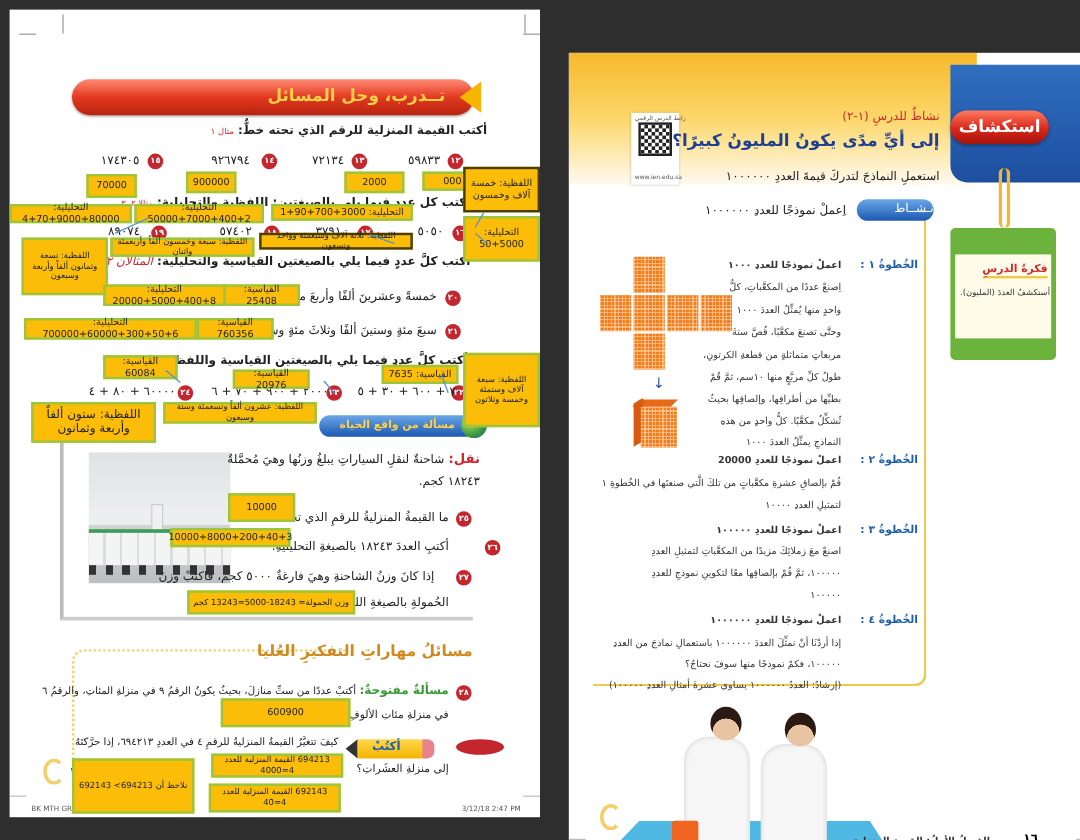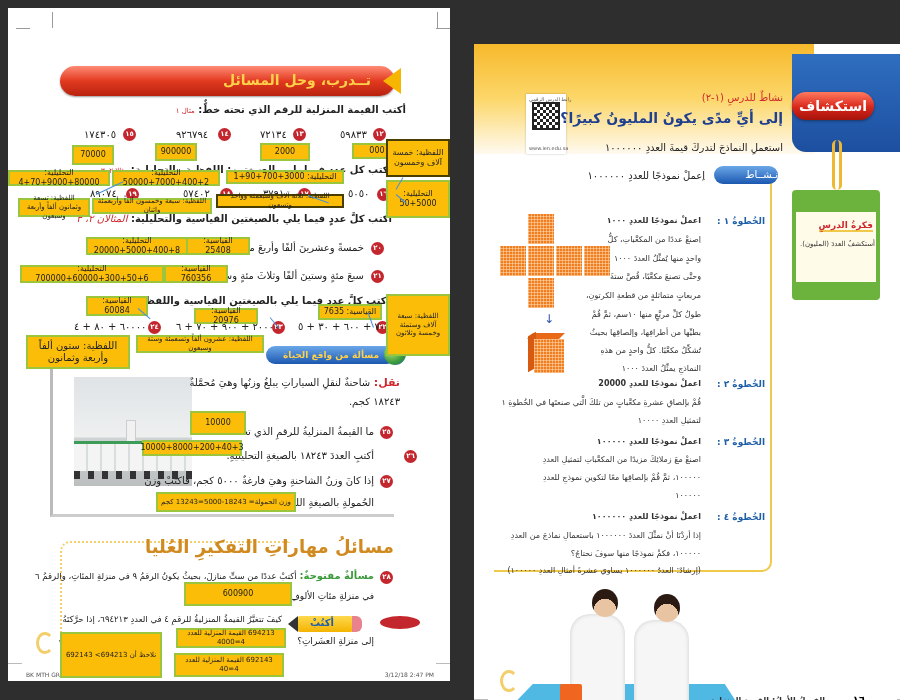--- a/index.html
+++ b/index.html
@@ -27,21 +27,21 @@
   .arrow { position: absolute; height: 1px; background: #4a90d9; transform-origin: left center; }
   
   .realbar { position: absolute; left: 258px; top: 338px; width: 130px; height: 18px; border-radius: 9px; background: linear-gradient(#6aa7e8, #1c58b0); color: #ffd04a; font-size: 9px; font-weight: bold; text-align: center; line-height: 18px; direction: rtl; }
   .globe { position: absolute; left: 376px; top: 335px; width: 22px; height: 22px; border-radius: 50%; background: radial-gradient(circle at 35% 35%, #b9e87a, #3a9a3a 60%, #1f5fa8); }
   .reallife-box { position: absolute; left: 42px; top: 356px; width: 344px; height: 153px; border-left: 3px solid #bbb; border-bottom: 3px solid #ccc; background: #fff; }
   .photo { position: absolute; left: 66px; top: 369px; width: 118px; height: 109px; background: linear-gradient(#dfe3e6, #eef0f0 55%, #cfd3d4 56%, #bcbfbf); }
   .truck { position: absolute; left: 66px; top: 433px; width: 118px; height: 30px; background: repeating-linear-gradient(90deg, #f4f4f4 0 12px, #d8dede 12px 14px); border-top: 3px solid #3e9c59; }
   .tower { position: absolute; left: 118px; top: 412px; width: 10px; height: 24px; background: #f1f1f1; border: 1px solid #ccc; }
   .wheels { position: absolute; left: 66px; top: 463px; width: 118px; height: 8px; background: repeating-linear-gradient(90deg, #333 0 6px, transparent 6px 14px); }
   
-  .hot-title { position: absolute; right: 56px; top: 528px; font-size: 18px; color: #d08a1f; font-weight: bold; direction: rtl; }
+  .hot-title { position: absolute; right: 56px; top: 528px; font-size: 13px; color: #d08a1f; font-weight: bold; direction: rtl; }
   .dotted-frame { position: absolute; left: 52px; top: 533px; width: 230px; height: 100px; border-top: 2px dotted #f2cf6a; border-left: 2px dotted #f2cf6a; border-top-left-radius: 10px; }
   .pencil { position: absolute; left: 290px; top: 608px; width: 60px; height: 16px; background: linear-gradient(#ffd84d, #f4b400); border-radius: 2px 8px 8px 2px; }
   .pencil-tip { position: absolute; left: 280px; top: 608px; width: 0; height: 0; border-top: 8px solid transparent; border-bottom: 8px solid transparent; border-right: 10px solid #333; }
   .pencil-eraser { position: absolute; left: 344px; top: 608px; width: 10px; height: 16px; background: #e8828c; border-radius: 0 6px 6px 0; }
   .pencil-label { position: absolute; left: 302px; top: 609px; font-size: 10px; color: #1f5fa8; font-weight: bold; }
   .logo-swirl { position: absolute; width: 18px; height: 22px; border-radius: 50%; border: 3px solid #f2cf6a; border-right-color: transparent; }
   .footer-line { position: absolute; height: 1px; background: #bbb; }
   
   .header-yellow { position: absolute; left: 0; top: 0; width: 340px; height: 110px; background: linear-gradient(180deg, #f7b92b 0%, #fcd76a 50%, #fffaf0 100%); }
   .header-blue { position: absolute; left: 318px; top: 10px; width: 118px; height: 98px; background: linear-gradient(#2f6ec0, #1d4fa0); border-bottom-left-radius: 14px; }
@@ -141,21 +141,21 @@
       <span style="color:#d0282e;font-weight:bold;">نقل:</span>
       <span class="t">شاحنةٌ لنقلِ السياراتِ يبلغُ وزنُها وهيَ مُحمَّلةٌ</span>
     </div>
     <div class="abs rtl t" style="right:50px;top:388px;">١٨٢٤٣ كجم.</div>
 
     <div class="badge" style="left:372px;top:418px;">٢٥</div>
     <div class="abs rtl t" style="right:76px;top:418px;">ما القيمةُ المنزليةُ للرقمِ الذي تحتهُ خطٌّ؟</div>
     <div class="badge" style="left:372px;top:442px;margin-left:24px;">٢٦</div>
     <div class="abs rtl t" style="right:76px;top:442px;">أكتبِ العددَ ١٨٢٤٣ بالصيغةِ التحليليةِ.</div>
     <div class="badge" style="left:372px;top:467px;">٢٧</div>
-    <div class="abs rtl t" style="right:76px;top:467px;">إذا كانَ وزنُ الشاحنةِ وهيَ فارغةٌ ٥٠٠٠ كجم، فاكتبْ وزنَ</div>
+    <div class="abs rtl t" style="right:88px;top:467px;">إذا كانَ وزنُ الشاحنةِ وهيَ فارغةٌ ٥٠٠٠ كجم، فاكتبْ وزنَ</div>
     <div class="abs rtl t" style="right:76px;top:489px;">الحُمولةِ بالصيغةِ اللفظيةِ.</div>
 
     <div class="dotted-frame"></div>
     <div class="hot-title">مسائلُ مهاراتِ التفكيرِ العُليا</div>
 
     <div class="badge" style="left:372px;top:563px;">٢٨</div>
     <div class="abs rtl" style="right:76px;top:562px;font-size:9px;">
       <span style="color:#3a9a3a;font-weight:bold;font-size:10px;">مسألةٌ مفتوحةٌ:</span>
       <span class="t" style="font-size:8.5px;">أكتبْ عددًا من ستِّ منازلَ، بحيثُ يكونُ الرقمُ ٩ في منزلةِ المئاتِ، والرقمُ ٦</span>
     </div>
@@ -171,31 +171,31 @@
 
     <div class="logo-swirl" style="left:28px;top:624px;"></div>
     <div class="abs t-sm" style="left:50px;top:630px;">١٥</div>
 
     <div class="footer-line" style="left:0;top:655px;width:14px;"></div>
     <div class="footer-line" style="right:0;top:655px;width:14px;"></div>
     <div class="abs t-xs" style="left:18px;top:663px;">BK MTH GR1 CH01.indd 15</div>
     <div class="abs t-xs" style="right:16px;top:663px;">3/12/18 2:47 PM</div>
 
     <div class="note" style="left:344px;top:135px;width:50px;height:16px;">000</div>
-    <div class="note" style="left:252px;top:135px;width:50px;height:18px;text-align:center;">2000</div>
+    <div class="note" style="left:279px;top:135px;width:50px;height:18px;text-align:center;">2000</div>
     <div class="note" style="left:147px;top:135px;width:42px;height:18px;">900000</div>
     <div class="note" style="left:64px;top:137px;width:42px;height:20px;">70000</div>
     <div class="note dark rtl" style="left:378px;top:131px;width:64px;height:38px;">اللفظية: خمسة آلاف وخمسون</div>
     <div class="note rtl" style="left:378px;top:172px;width:64px;height:38px;">التحليلية: 5000+50</div>
     <div class="note rtl" style="left:218px;top:162px;width:118px;height:14px;">التحليلية: 3000+700+90+1</div>
     <div class="note dark rtl" style="left:208px;top:186px;width:128px;height:14px;font-size:7px;">اللفظية: ثلاثة آلاف وسبعمئة وواحد وتسعون</div>
     <div class="note rtl" style="left:104px;top:162px;width:108px;height:16px;">التحليلية: 2+400+7000+50000</div>
     <div class="note rtl" style="left:84px;top:190px;width:120px;height:16px;font-size:7px;">اللفظية: سبعة وخمسون ألفاً وأربعمئة واثنان</div>
     <div class="note rtl" style="left:0px;top:162px;width:102px;height:16px;">التحليلية: 80000+9000+70+4</div>
-    <div class="note rtl" style="left:10px;top:190px;width:72px;height:19px;font-size:7px;">اللفظية: تسعة وثمانون ألفاً وأربعة وسبعون</div>
+    <div class="note rtl" style="left:10px;top:190px;width:72px;height:48px;font-size:7px;">اللفظية: تسعة وثمانون ألفاً وأربعة وسبعون</div>
     <div class="note rtl" style="left:178px;top:229px;width:64px;height:18px;">القياسية: 25408</div>
     <div class="note rtl" style="left:78px;top:229px;width:102px;height:18px;">التحليلية: 8+400+5000+20000</div>
     <div class="note rtl" style="left:156px;top:257px;width:64px;height:18px;">القياسية: 760356</div>
     <div class="note rtl" style="left:12px;top:257px;width:144px;height:18px;">التحليلية: 6+50+300+60000+700000</div>
     <div class="note rtl" style="left:310px;top:296px;width:64px;height:16px;">القياسية: 7635</div>
     <div class="note rtl" style="left:378px;top:286px;width:64px;height:62px;font-size:7px;">اللفظية: سبعة آلاف وستمئة وخمسة وثلاثون</div>
     <div class="note rtl" style="left:186px;top:300px;width:64px;height:16px;">القياسية: 20976</div>
     <div class="note rtl" style="left:128px;top:327px;width:128px;height:18px;font-size:7px;">اللفظية: عشرون ألفاً وتسعمئة وستة وسبعون</div>
     <div class="note rtl" style="left:78px;top:288px;width:62px;height:20px;">القياسية: 60084</div>
     <div class="note rtl" style="left:18px;top:327px;width:104px;height:34px;font-size:10px;">اللفظية: ستون ألفاً وأربعة وثمانون</div>

